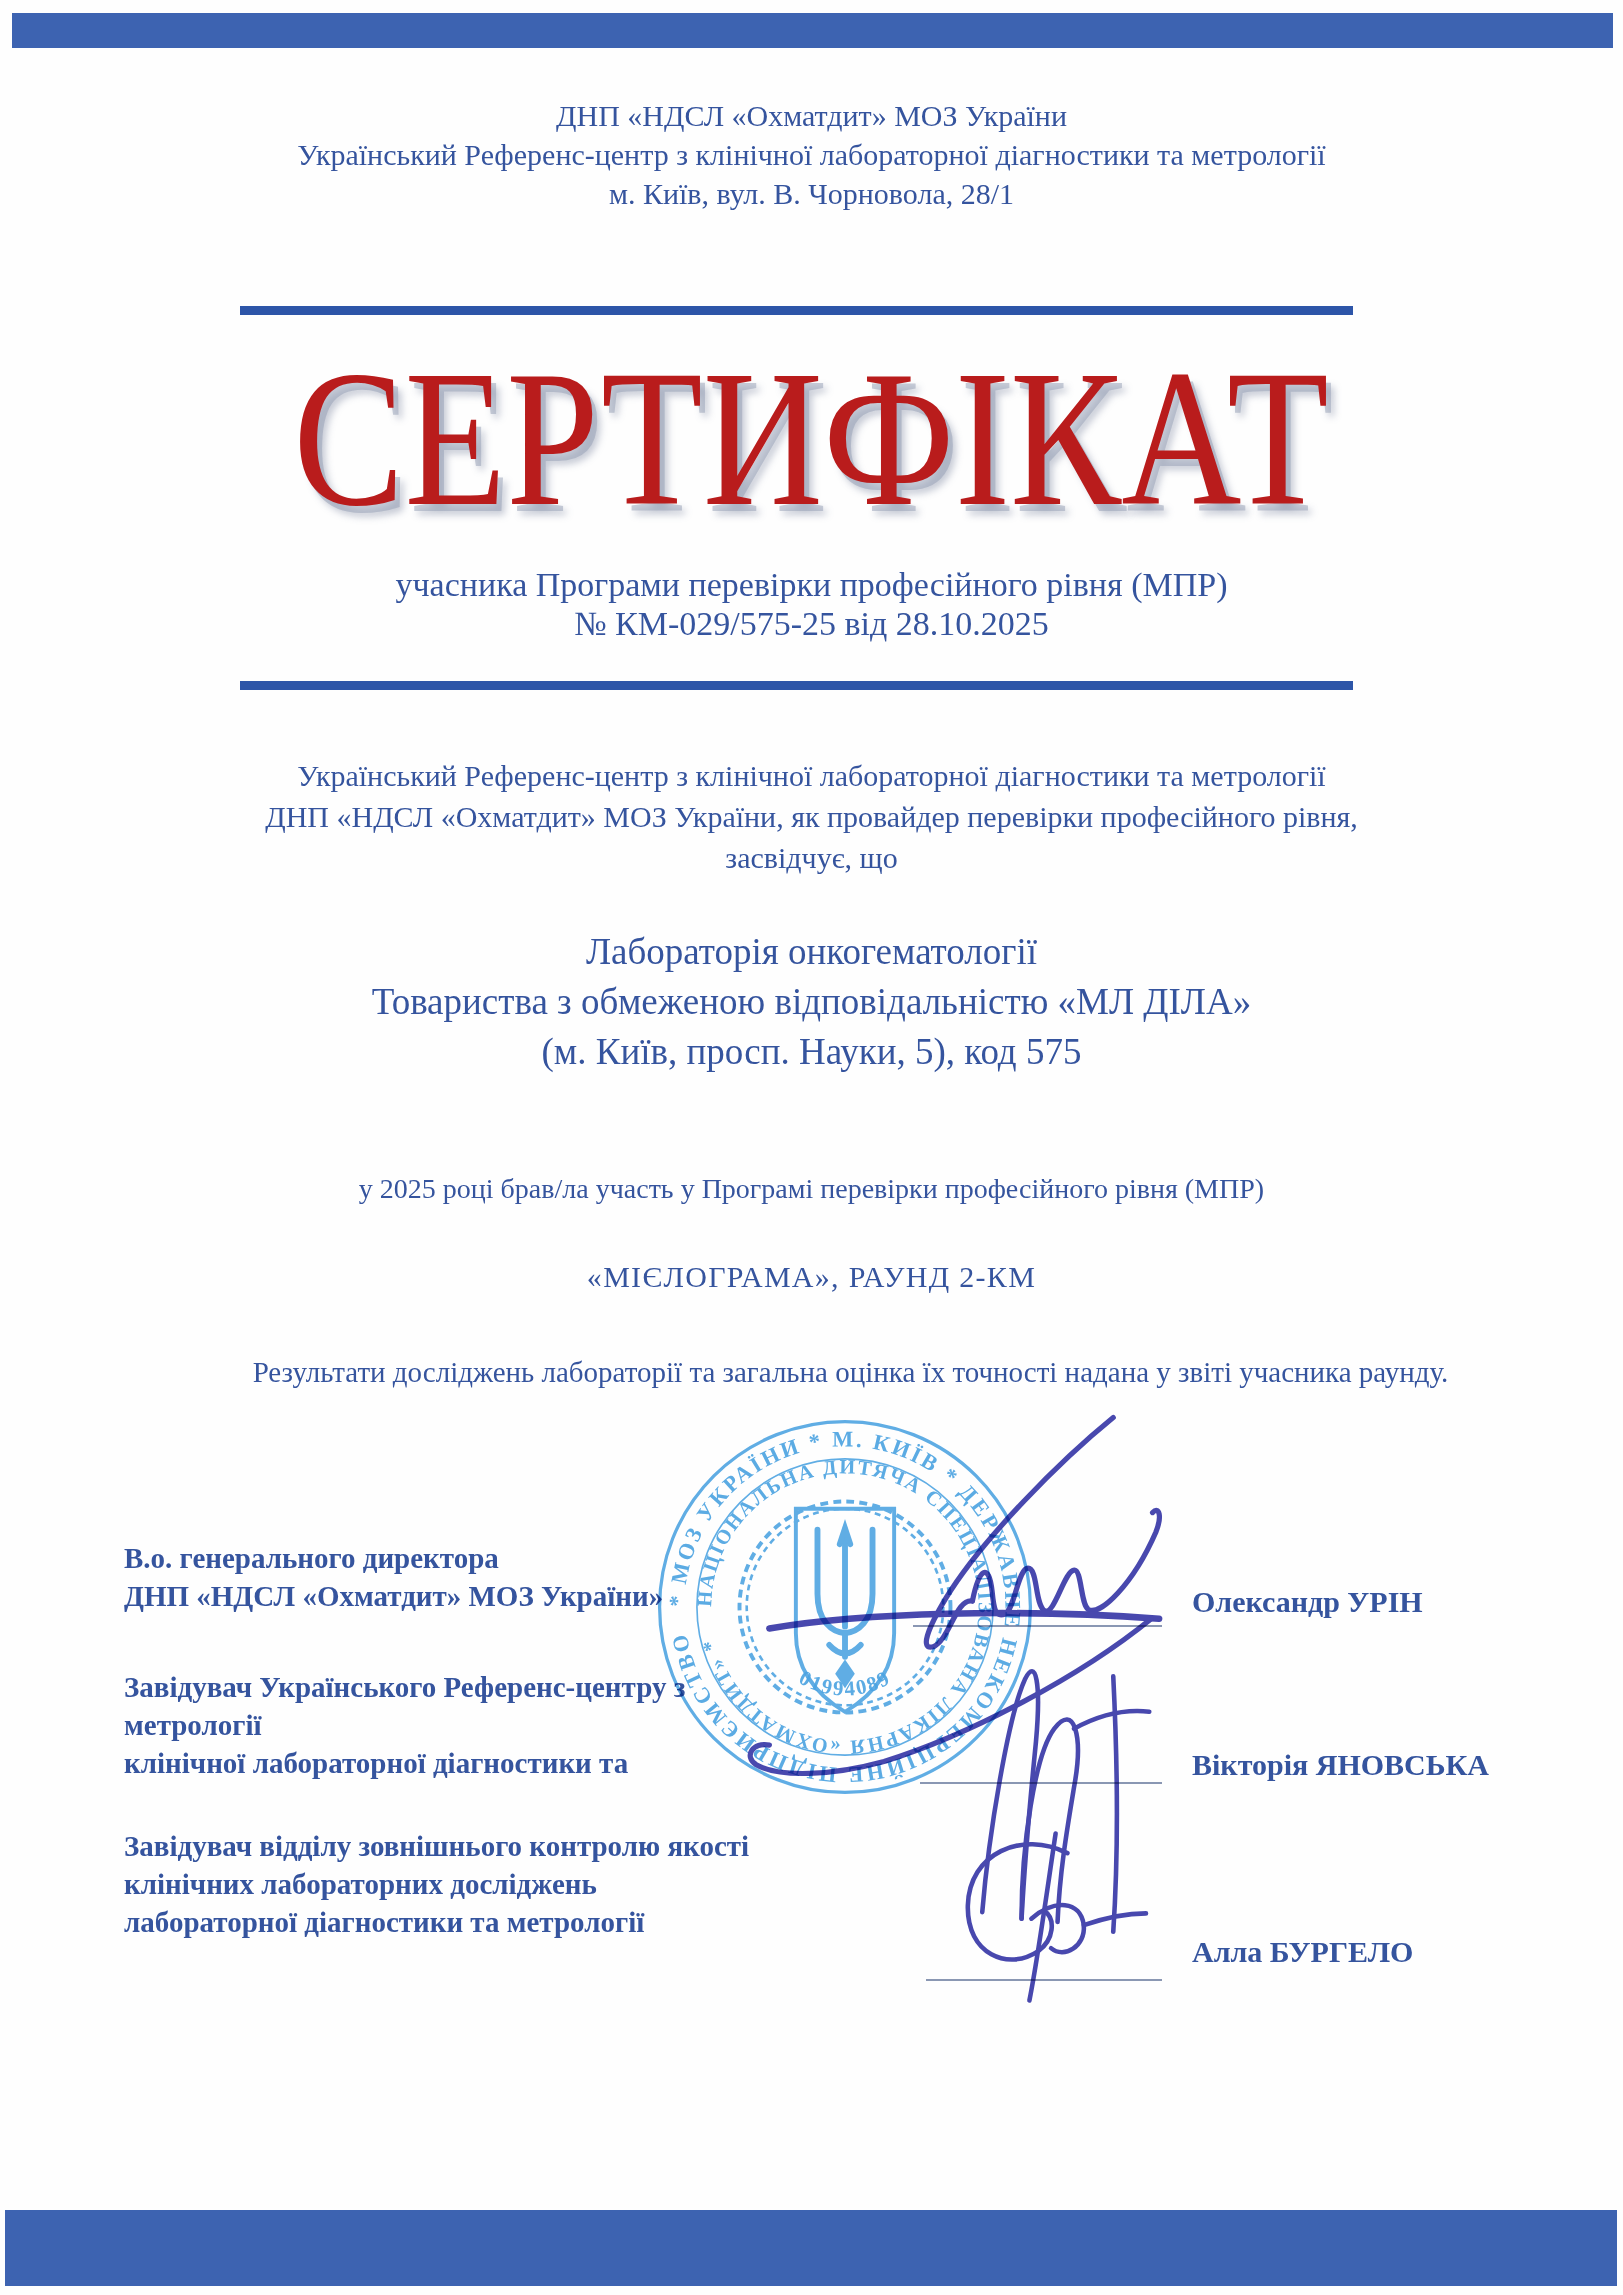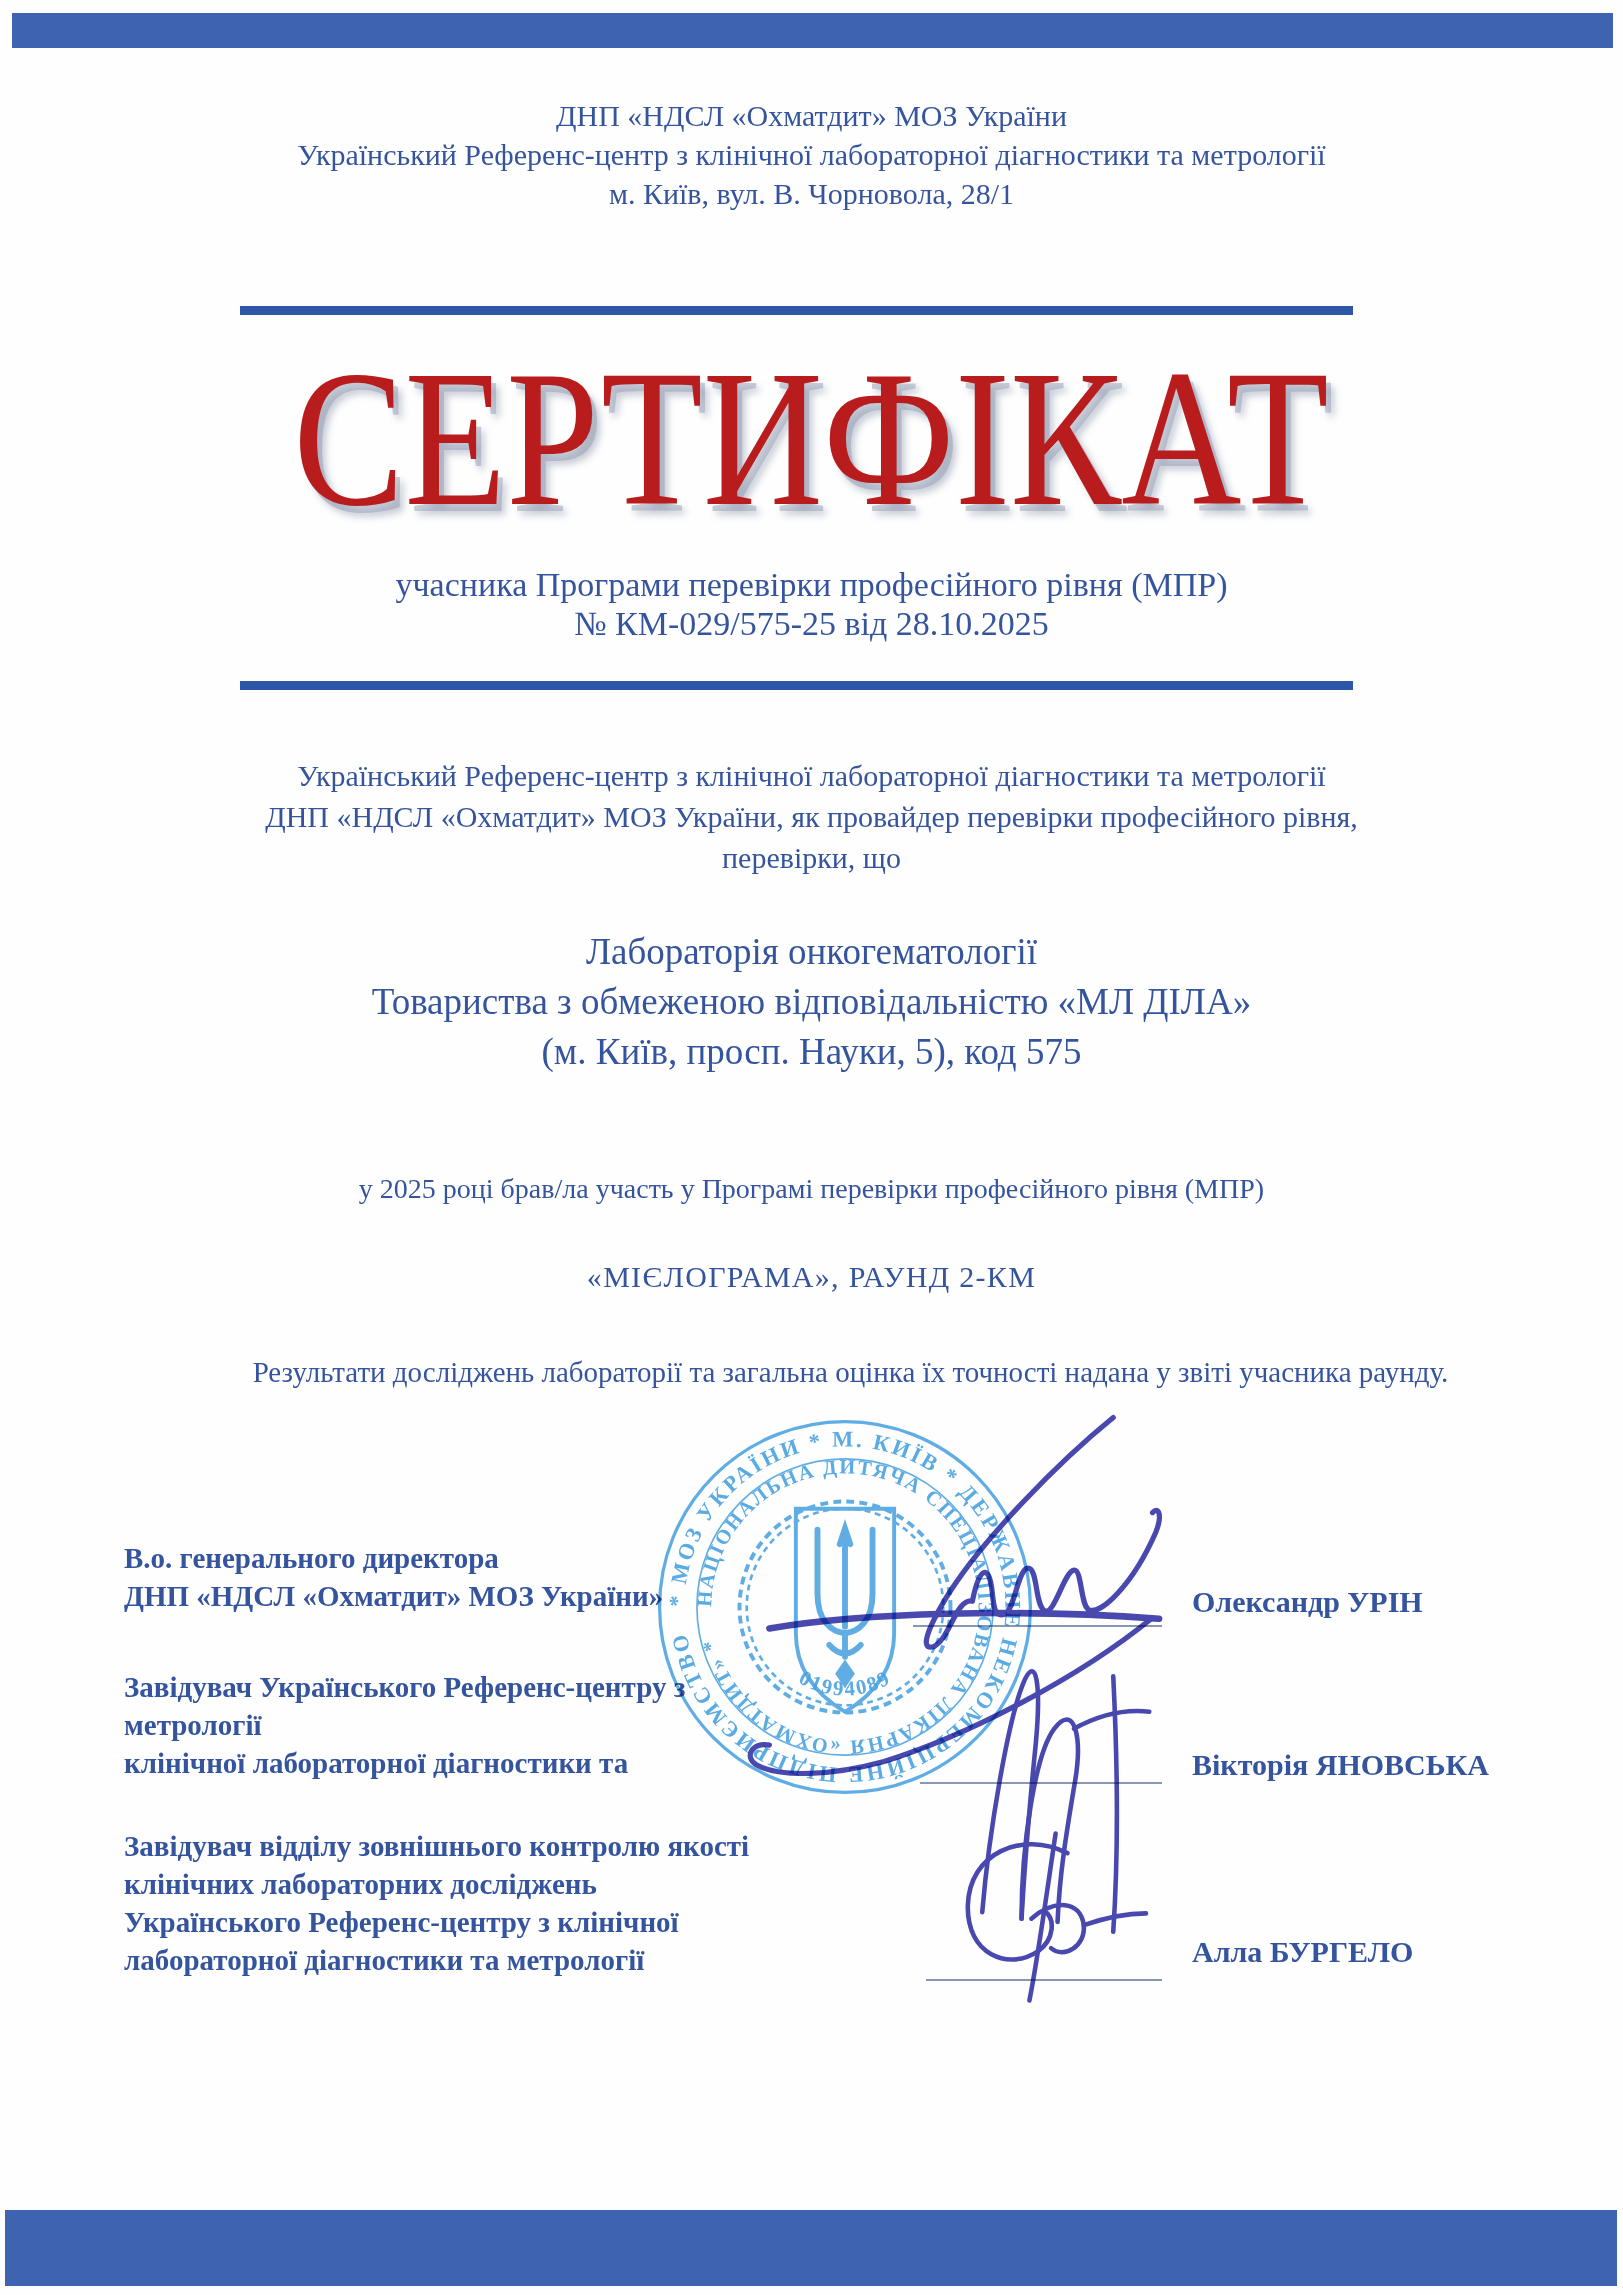--- a/index.html
+++ b/index.html
@@ -67,21 +67,21 @@
   <div class="centered subtitle">
     <div>учасника Програми перевірки професійного рівня (МПР)</div>
     <div>№ КМ-029/575-25 від 28.10.2025</div>
   </div>
 
   <div class="rule r2"></div>
 
   <div class="centered statement">
     <div>Український Референс-центр з клінічної лабораторної діагностики та метрології</div>
     <div>ДНП «НДСЛ «Охматдит» МОЗ України, як провайдер перевірки професійного рівня,</div>
-    <div>перевірки, що</div>
+    <div>засвідчує, що</div>
   </div>
 
   <div class="centered laboratory">
     <div>Лабораторія онкогематології</div>
     <div>Товариства з обмеженою відповідальністю «МЛ ДІЛА»</div>
     <div>(м. Київ, просп. Науки, 5), код 575</div>
   </div>
 
   <div class="centered participation">у 2025 році брав/ла участь у Програмі перевірки професійного рівня (МПР)</div>
 
@@ -98,21 +98,20 @@
     <div>ДНП «НДСЛ «Охматдит» МОЗ України»</div>
   </div>
   <div class="sig-label b2">
     <div>Завідувач Українського Референс-центру з</div>
     <div>метрології</div>
     <div>клінічної лабораторної діагностики та</div>
   </div>
   <div class="sig-label b3">
     <div>Завідувач відділу зовнішнього контролю якості</div>
     <div>клінічних лабораторних досліджень</div>
-    <div>Українського Референс-центру з клінічної</div>
     <div>лабораторної діагностики та метрології</div>
   </div>
 
   <div class="sig-name n1">Олександр УРІН</div>
   <div class="sig-name n2">Вікторія ЯНОВСЬКА</div>
   <div class="sig-name n3">Алла БУРГЕЛО</div>
 
   <svg class="stamp" width="380" height="380" viewBox="-290 -290 580 580" aria-hidden="true">
     <g stroke="#4aa3e2" fill="none" opacity="0.88">
       <circle cx="0" cy="0" r="283" stroke-width="5"></circle>

